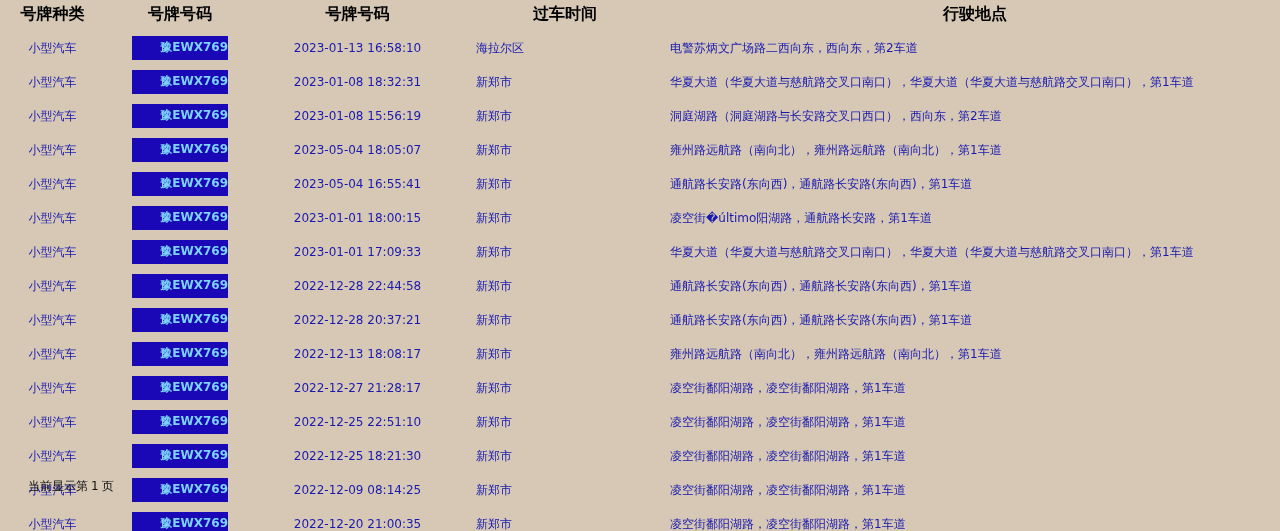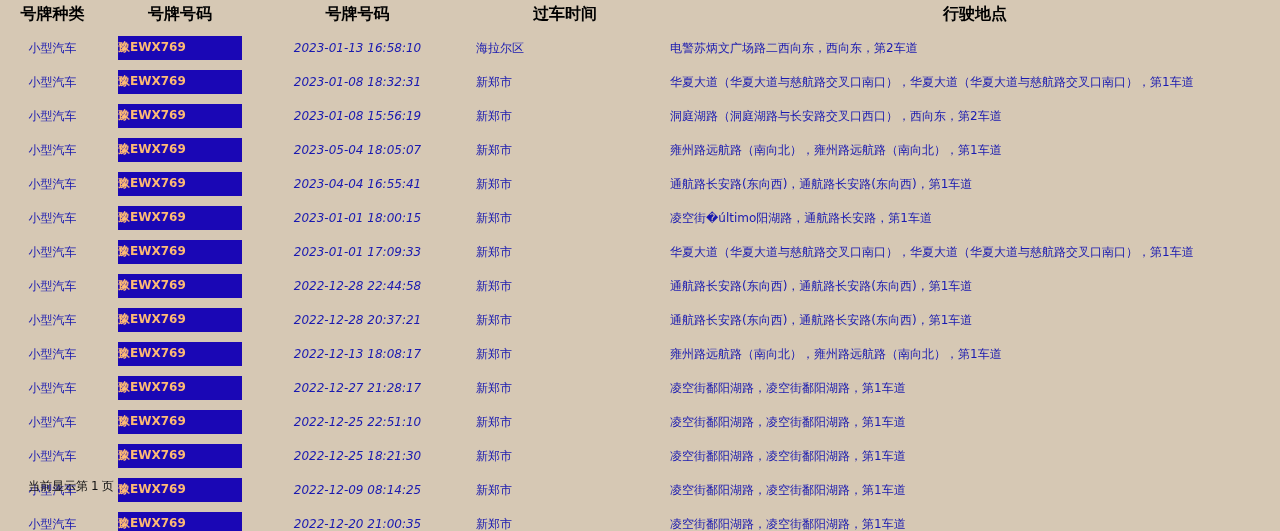--- a/index.html
+++ b/index.html
@@ -51,36 +51,36 @@
     color: #1919b0;
     font-size: 12px;
   }
   td.plate {
     text-align: left;
     padding: 0;
   }
   .plate-badge {
     display: block;
     background: #1a07b5;
-    color: #fdba74;
+    color: #7dd3fc;
     font-size: 12px;
     font-weight: bold;
     padding: 3px 0 4px 0;
-    text-align: left;
-    width: 124px;
+    text-align: right;
+    width: 96px;
     margin: 1px auto 1px auto;
     letter-spacing: 0px;
   }
   td.time {
     text-align: left;
     padding-left: 0;
     color: #1919b0;
     font-size: 12.5px;
   }
-  .time-inner { display: inline-block; width: 205px; text-align: center; font-style: italic; }
+  .time-inner { display: inline-block; width: 205px; text-align: center; }
   td.area {
     text-align: left;
     color: #1919b0;
     font-size: 12px;
     padding-left: 0;
   }
   .area-inner { display: inline-block; width: 90px; text-align: left; margin-left: 16px; }
   td.place {
     text-align: left;
     color: #1919b0;
@@ -161,21 +161,21 @@
           </td>
           <td class="time"><span class="time-inner">2023-05-04 18:05:07</span></td>
           <td class="area"><span class="area-inner">新郑市</span></td>
           <td class="place"><span class="place-inner">雍州路远航路（南向北），雍州路远航路（南向北），第1车道</span></td>
         </tr>
         <tr>
           <td class="type">小型汽车</td>
           <td class="plate">
             <span class="plate-badge">豫EWX769</span>
           </td>
-          <td class="time"><span class="time-inner">2023-04-04 16:55:41</span></td>
+          <td class="time"><span class="time-inner">2023-05-04 16:55:41</span></td>
           <td class="area"><span class="area-inner">新郑市</span></td>
           <td class="place"><span class="place-inner">通航路长安路(东向西)，通航路长安路(东向西)，第1车道</span></td>
         </tr>
         <tr>
           <td class="type">小型汽车</td>
           <td class="plate">
             <span class="plate-badge">豫EWX769</span>
           </td>
           <td class="time"><span class="time-inner">2023-01-01 18:00:15</span></td>
           <td class="area"><span class="area-inner">新郑市</span></td>

